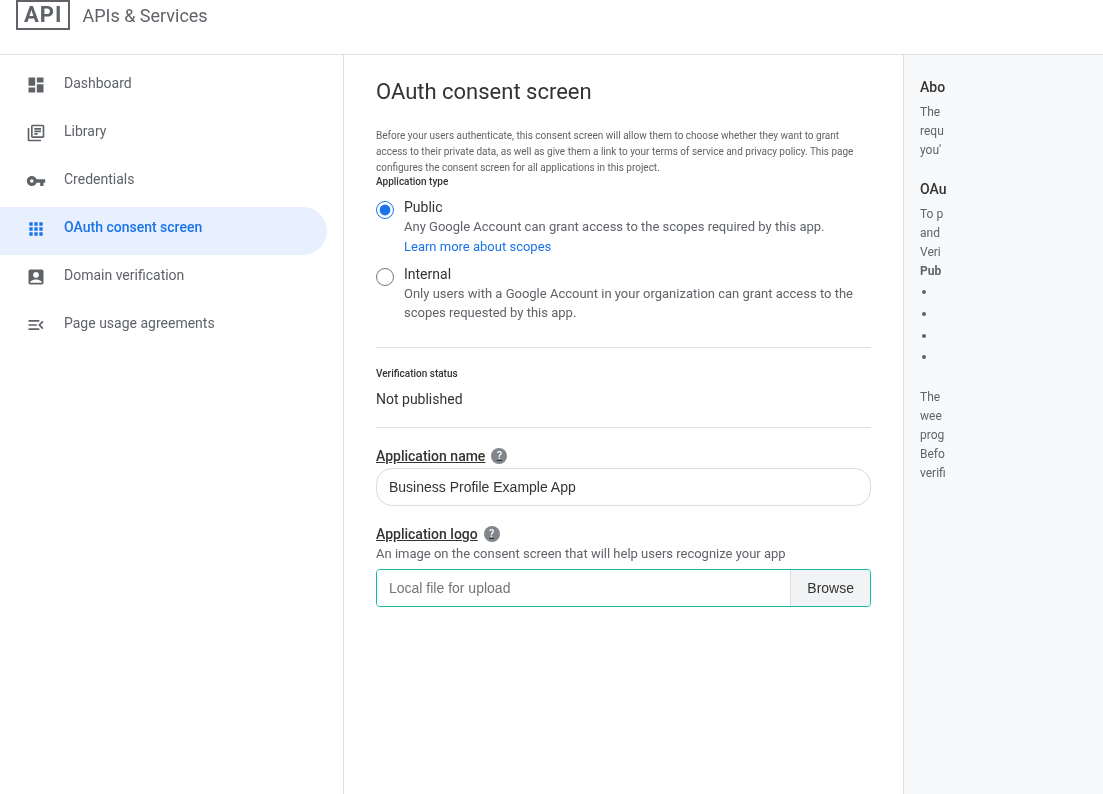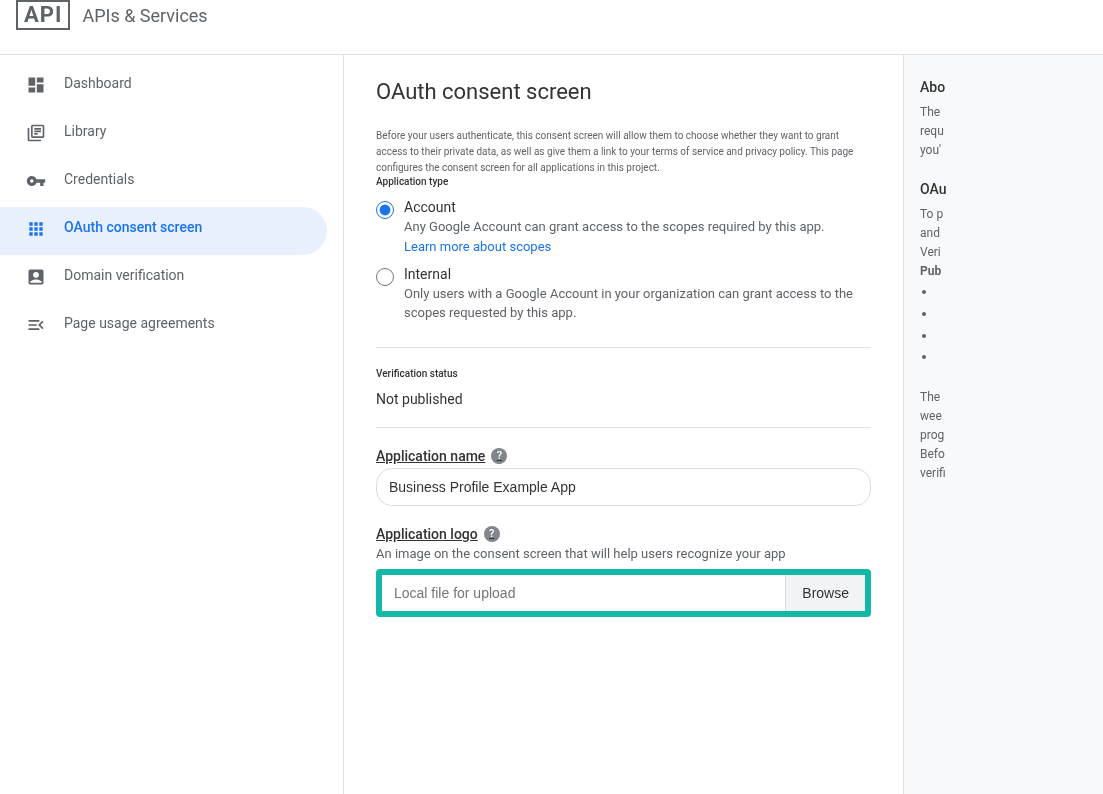--- a/index.html
+++ b/index.html
@@ -193,21 +193,21 @@
       border-radius: 16px;
       font-size: 14px;
       color: #333;
       outline: none;
       background: #fff;
     }
 
     .file-upload-row {
       display: flex;
       align-items: center;
-      border: 6px solid #14b8a6;
+      border: 1px solid #14b8a6;
       border-radius: 4px;
       overflow: hidden;
     }
 
     .file-upload-input {
       flex: 1;
       padding: 10px 12px;
       border: none;
       font-size: 14px;
       color: #80868b;
@@ -348,21 +348,21 @@
 
     <p class="description-text">Before your users authenticate, this consent screen will allow them to choose whether they want to grant access to their private data, as well as give them a link to your terms of service and privacy policy. This page configures the consent screen for all applications in this project.</p>
 
     <div class="field-section">
       <div class="section-label">Application type</div>
       <div class="radio-group">
 
         <div class="radio-option">
           <input type="radio" class="radio-input" name="app_type" id="radio-public" checked="" style="">
           <div class="radio-label-group">
-            <label class="radio-label" for="radio-public">Account</label>
+            <label class="radio-label" for="radio-public">Public</label>
             <span class="radio-description">Any Google Account can grant access to the scopes required by this app.</span>
             <a href="#" class="learn-more-link">Learn more about scopes</a>
           </div>
         </div>
 
         <div class="radio-option">
           <input type="radio" class="radio-input" name="app_type" id="radio-internal" style="">
           <div class="radio-label-group">
             <label class="radio-label" for="radio-internal">Internal</label>
             <span class="radio-description">Only users with a Google Account in your organization can grant access to the scopes requested by this app.</span>

